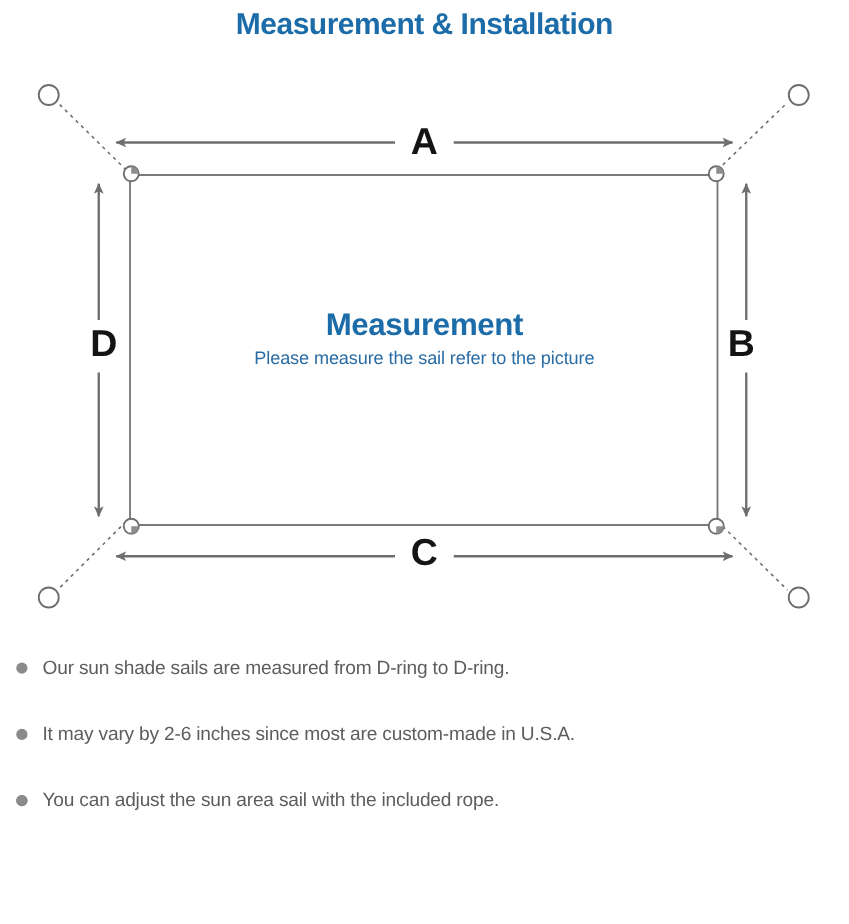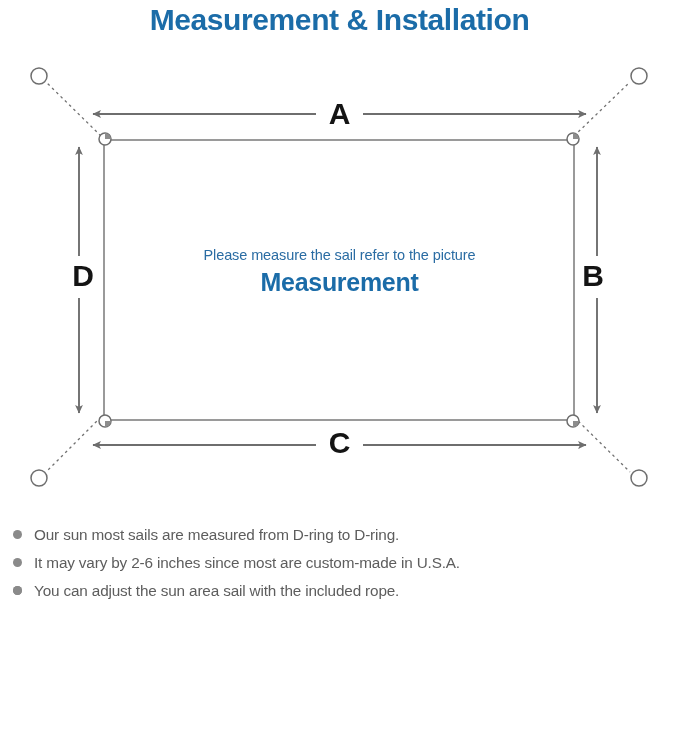--- a/index.html
+++ b/index.html
@@ -16,21 +16,21 @@
     -webkit-font-smoothing: antialiased;
   }
 
   
   #page-title {
     position: absolute;
     left: 0;
     top: 0;
     width: 679px;
     text-align: center;
-    font-size: 30px;
+    font-size: 24px;
     font-weight: bold;
     letter-spacing: -0.4px;
     color: #1b6ca8;
     line-height: 40px;
     white-space: nowrap;
   }
 
   
   #diagram {
     position: absolute;
@@ -91,21 +91,21 @@
   }
   .note-item {
     position: relative;
     padding-left: 28px;
     margin: 0 20px 0 6px;
     color: #5d5d5d;
     font-size: 15.3px;
     line-height: 21px;
     letter-spacing: -0.15px;
   }
-  .note-item + .note-item { margin-top: 7px; }
+  .note-item + .note-item { margin-top: 32px; }
   .note-bullet {
     position: absolute;
     left: 7px;
     top: 6px;
     width: 9px;
     height: 9px;
     border-radius: 50%;
     background: #8a8a8a;
   }
 </style>
@@ -172,29 +172,29 @@
       <line x1="597" y1="252" x2="597" y2="367" marker-end="url(#ah)"></line>
     </g>
   </svg>
 
   <div class="dim-label" id="dim-label-a">A</div>
   <div class="dim-label" id="dim-label-b">B</div>
   <div class="dim-label" id="dim-label-c">C</div>
   <div class="dim-label" id="dim-label-d">D</div>
 
   <div id="sail-center-text">
+    <div id="sail-center-title">Measurement</div>
     <div id="sail-center-sub">Please measure the sail refer to the picture</div>
-    <div id="sail-center-title">Measurement</div>
   </div>
 </div>
 
 <div id="notes">
   <div class="note-item">
     <span class="note-bullet"></span>
-    <span>Our sun most sails are measured from D-ring to D-ring.</span>
+    <span>Our sun shade sails are measured from D-ring to D-ring.</span>
   </div>
   <div class="note-item">
     <span class="note-bullet"></span>
     <span>It may vary by 2-6 inches since most are custom-made in U.S.A.</span>
   </div>
   <div class="note-item">
     <span class="note-bullet"></span>
   </div>
   <div class="note-item">
     <span class="note-bullet"></span>

